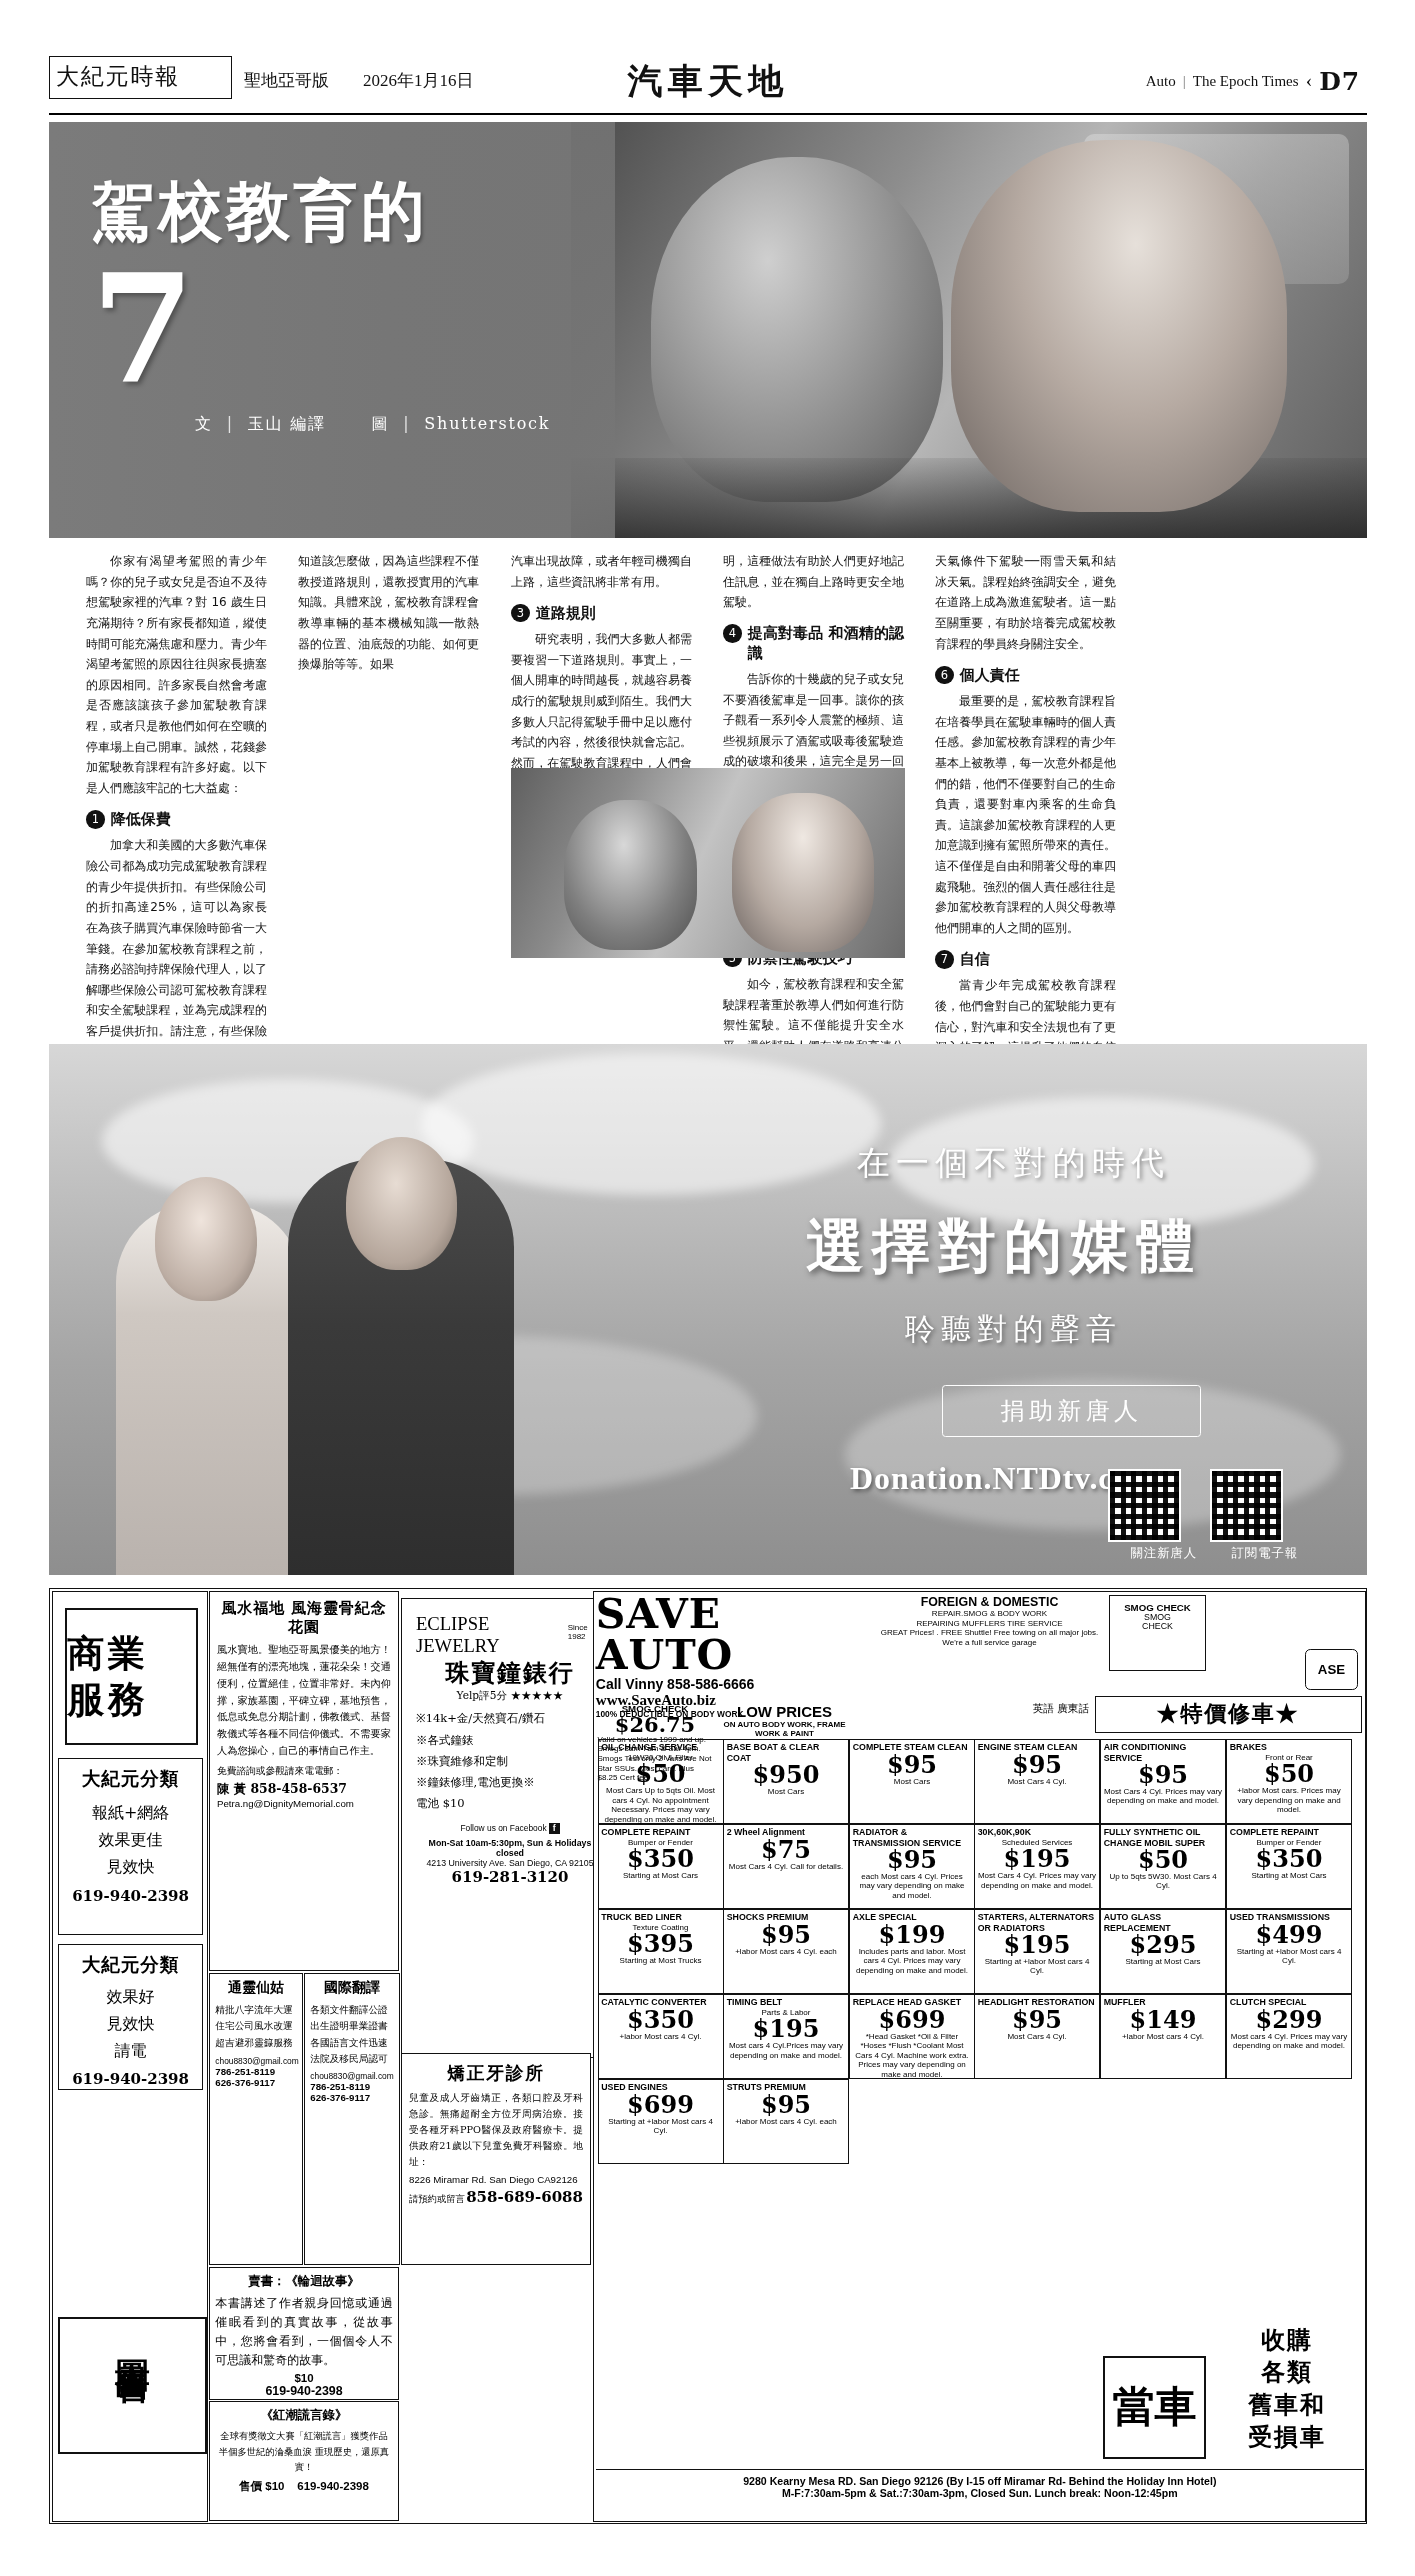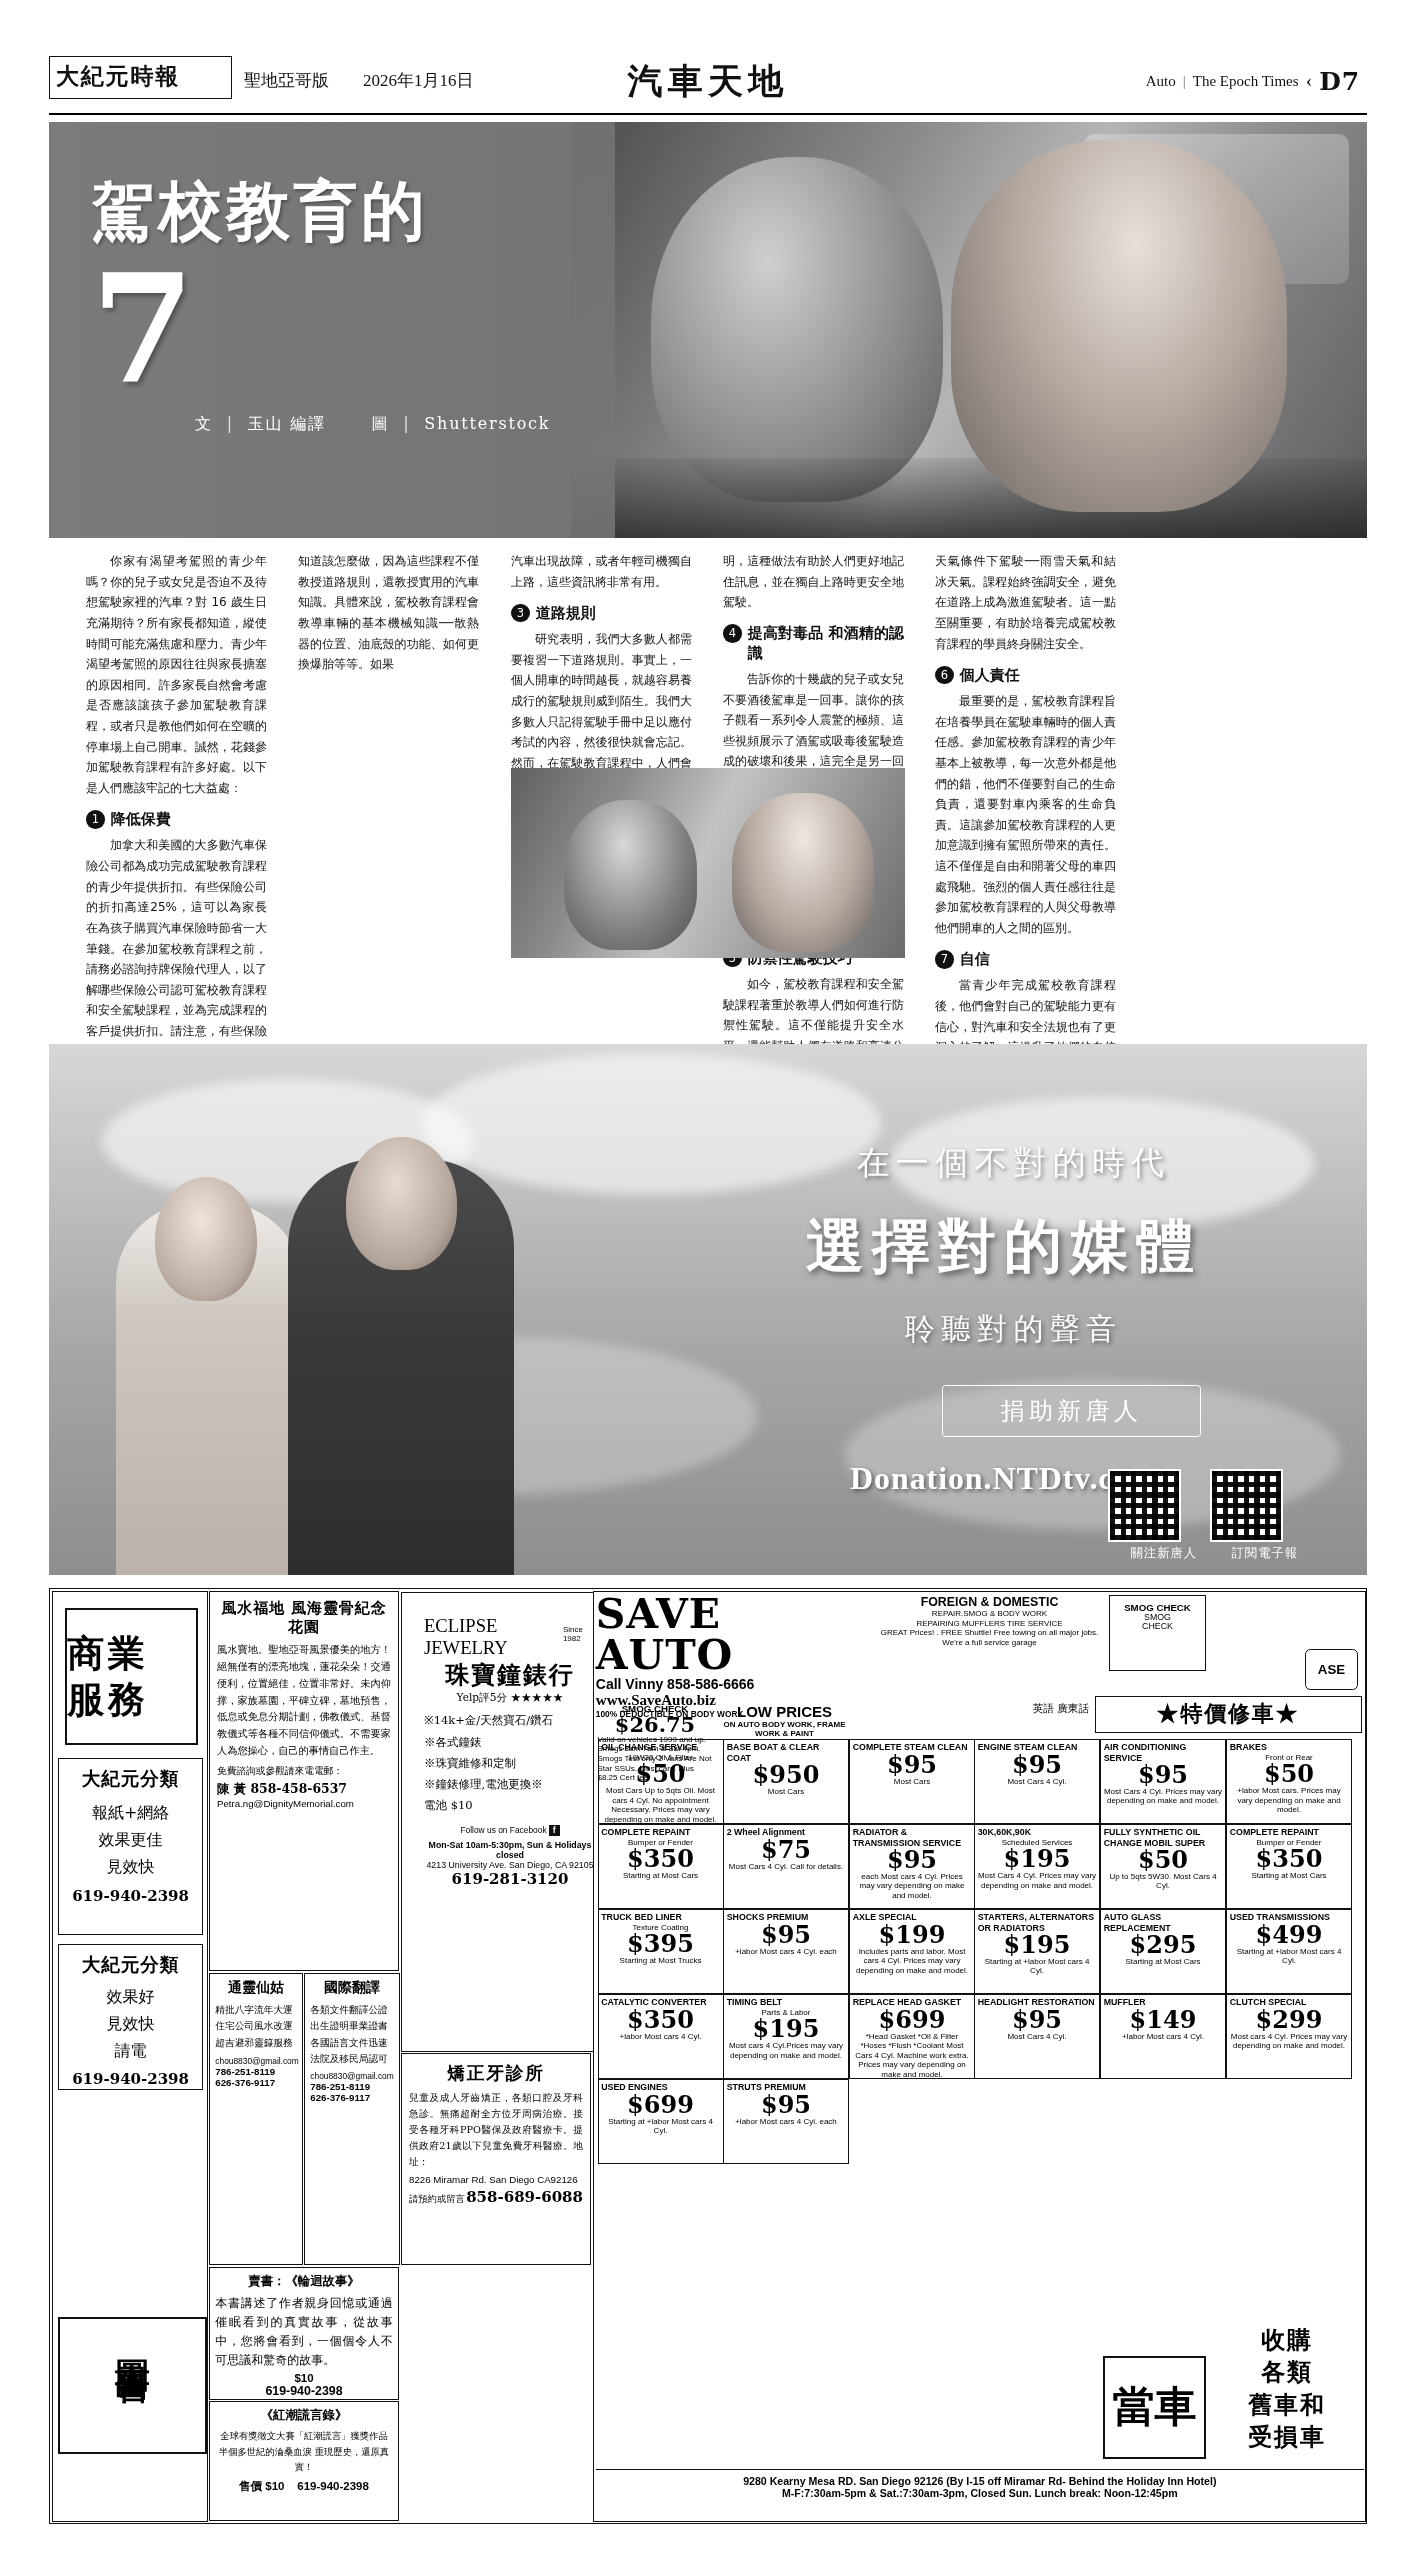--- a/index.html
+++ b/index.html
@@ -2,21 +2,21 @@
 <html style="font-size:14px"><head>
 <meta charset="utf-8">
 <style>
   html,body{margin:0;padding:0;background:#9a9a9a;}
   body{font-family:"Liberation Sans", sans-serif;}
   .page{width:1415px;height:2576px;position:relative;background:#fff;margin:0 auto;}
   .sheet{position:absolute;left:49px;top:49px;width:1318px;height:2477px;background:#ffffff;}
 
   
   .masthead{position:absolute;left:0;top:0;width:1318px;height:64px;border-bottom:2.7px solid #000;}
-  .mh-logo{position:absolute;left:7px;top:12.4px;font-family:"DejaVu Serif",serif;font-weight:bold;font-size:23px;letter-spacing:1.8px;color:#111;}
+  .mh-logo{position:absolute;left:7px;top:12.4px;font-family:"DejaVu Serif",serif;font-weight:normal;font-size:23px;letter-spacing:1.8px;color:#111;}
   .mh-logo-box{position:absolute;left:0px;top:7px;width:181px;height:41px;border:1.8px solid #111;}
   .mh-edition{position:absolute;left:195px;top:19.5px;font-size:17px;color:#111;font-family:"DejaVu Sans",sans-serif;}
   .mh-date{position:absolute;left:314px;top:19.5px;font-size:17px;color:#111;font-family:"Liberation Serif",serif;}
   .mh-title{position:absolute;left:0;right:0;top:8.8px;text-align:center;font-family:"DejaVu Serif",serif;font-weight:bold;font-size:35px;letter-spacing:5.3px;color:#111;}
   .mh-right{position:absolute;right:7px;top:17.7px;font-size:15px;color:#111;font-family:"Liberation Serif",serif;display:flex;align-items:center;gap:7px;}
   .mh-right .sep{color:#777;}
   .mh-page{font-family:"DejaVu Serif",serif;font-weight:bold;font-size:25px;letter-spacing:0.9px;}
   .mh-chev{font-size:19.5px;}
 
   
@@ -107,21 +107,21 @@
 
   
   .blk-fs{left:159px;top:1.8px;width:190px;height:380px;padding:7px;}
   
   .blk-ty{left:159px;top:384px;width:94px;height:292px;padding:5.3px;}
   .blk-gj{left:254px;top:384px;width:96px;height:292px;padding:5.3px;}
   .blk-book{left:159px;top:678px;width:190px;height:133px;padding:5.3px;}
   .blk-book2{left:159px;top:812px;width:190px;height:120px;padding:5.3px;}
 
   
-  .blk-jw{left:351px;top:3px;width:218px;height:460px;padding:22px;}
+  .blk-jw{left:351px;top:9px;width:218px;height:460px;padding:14px;}
   .blk-ortho{left:351px;top:464px;width:190px;height:212px;padding:7px;}
 
   
   .blk-sa{left:543px;top:1.8px;width:773px;height:931px;}
   .sa-head{position:absolute;left:1.8px;top:1.8px;width:265px;height:106px;}
   .sa-logo{font-family:"DejaVu Serif",serif;font-weight:bold;font-size:41px;letter-spacing:0.9px;line-height:1;}
   .mini2{font-size:8px;line-height:1.2;font-family:"Liberation Sans",sans-serif;}
   .svc{position:absolute;box-sizing:border-box;border:0.9px solid #111;padding:2.7px;}
   .svc-t{font-size:8.8px;font-weight:bold;line-height:1.15;}
   .price{font-family:"DejaVu Serif",serif;font-weight:bold;font-size:24px;text-align:center;line-height:1;}

